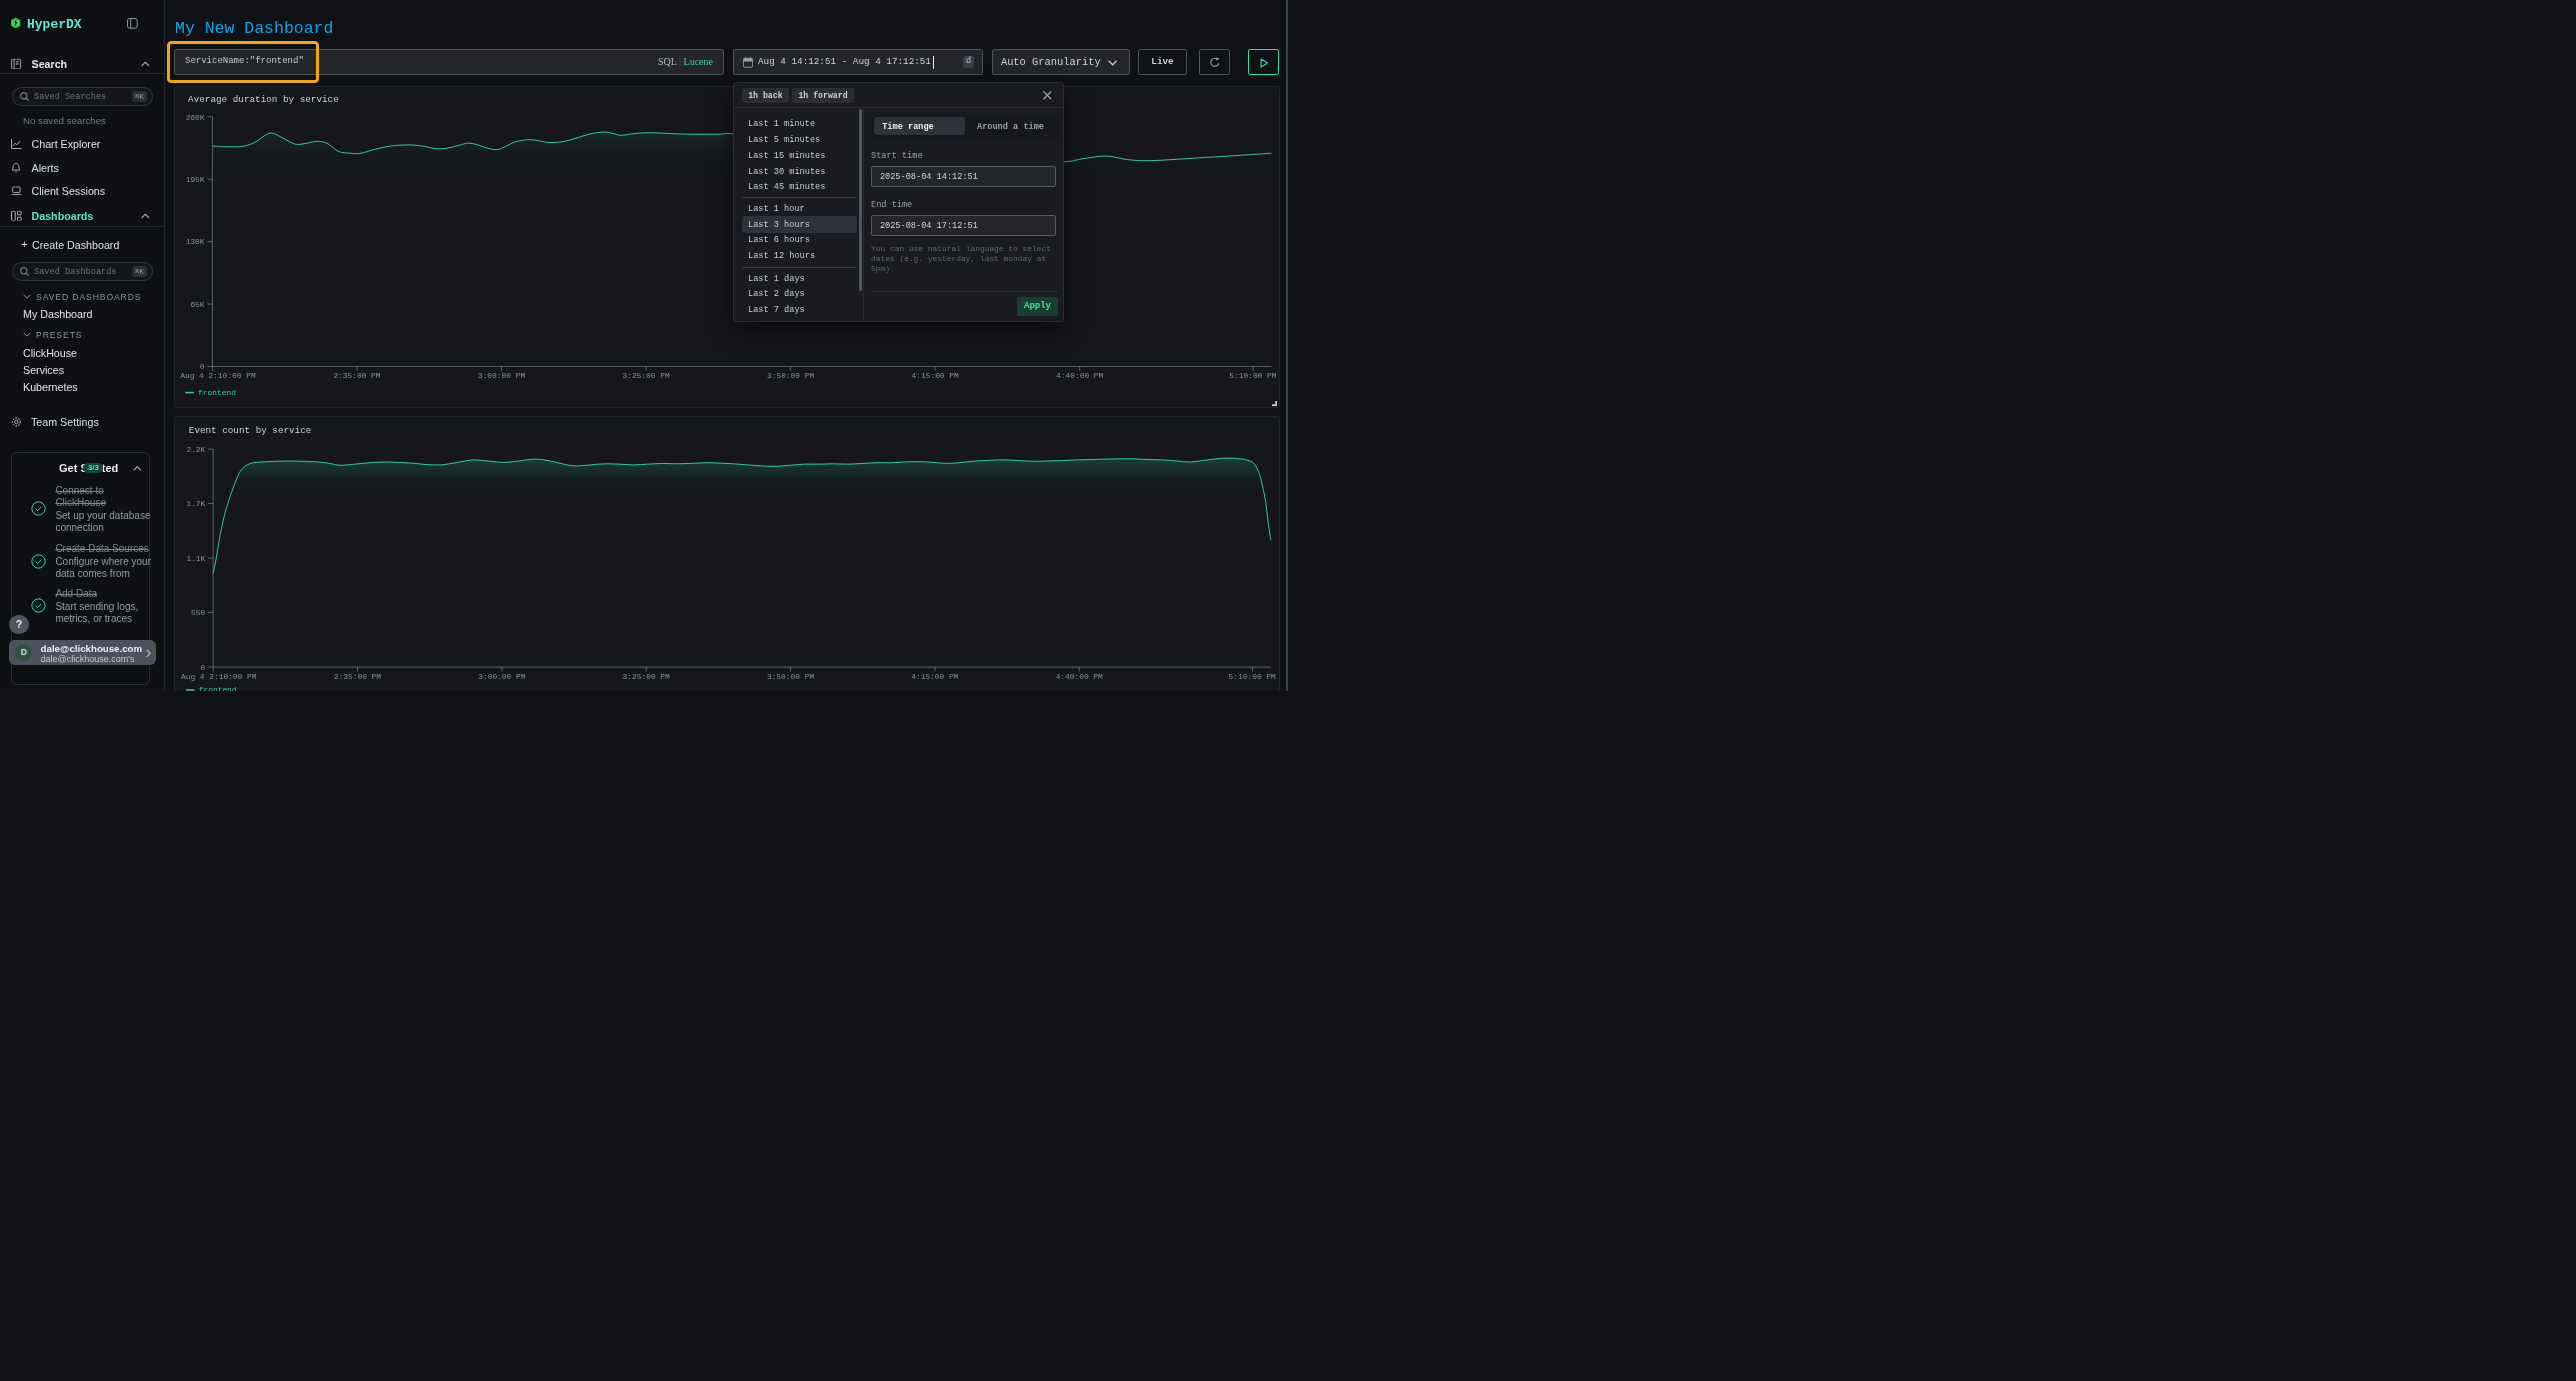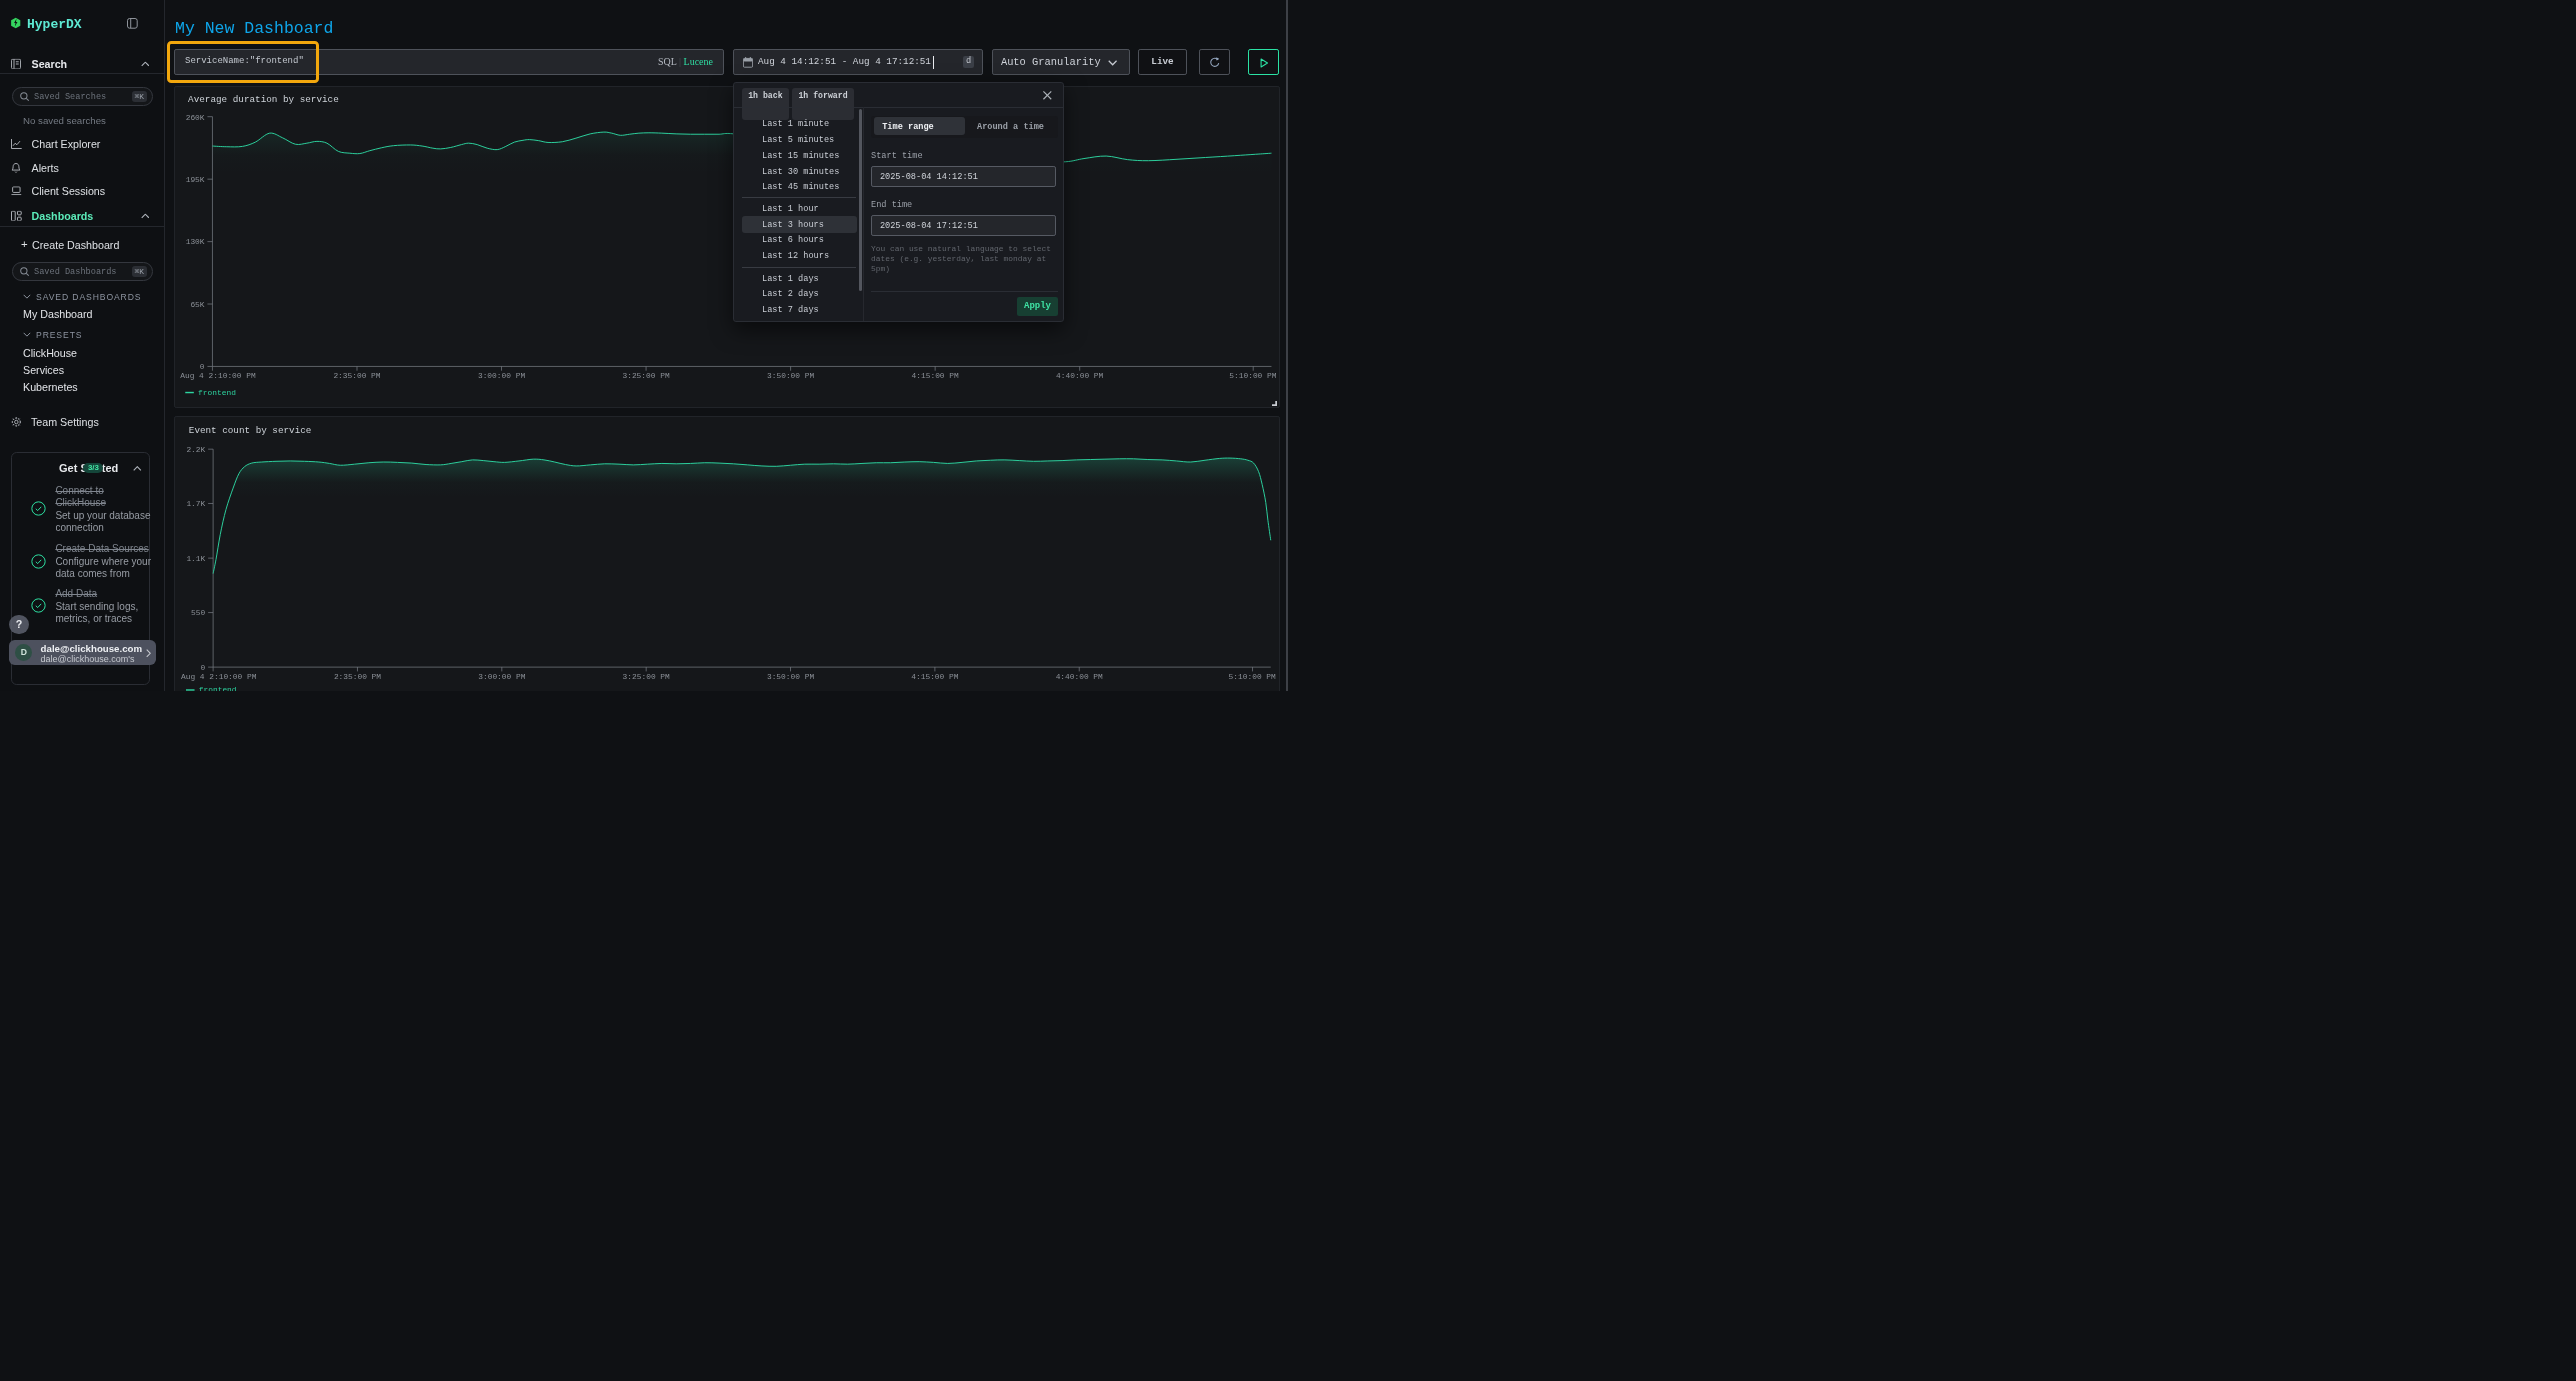--- a/index.html
+++ b/index.html
@@ -43,22 +43,22 @@
   #livebtn { left:1138px; width:49px; background:#101114; }
   #livebtn .ltext { position:absolute; left:50%; transform:translateX(-50%); top:6.4px; font-family:"Liberation Mono",monospace; font-weight:bold; font-size:9.3px; color:#c9cdd4; }
   #refbtn { left:1199px; width:31px; background:#101114; }
   #playbtn { left:1248px; width:31px; background:#101114; border-color:#2be3a5; }
   
   .card { position:absolute; left:174px; width:1106px; background:#15171a; border:0.7px solid #212429; border-radius:2.1px; }
   #card1 { top:86px; height:322px; }
   #card2 { top:416px; height:303px; }
   
   #panel { position:absolute; left:733px; top:82px; width:331px; height:240px; background:#191b20; border:0.7px solid #2a2d34; border-radius:2.9px; z-index:40; box-shadow:0 7.2px 21.5px rgba(0,0,0,.55); overflow:hidden; }
-  .chip { position:absolute; top:5.4px; height:32px; background:#2b2d33; border-radius:2.9px; font-family:"Liberation Mono",monospace; font-weight:bold; font-size:8.2px; color:#ced2d8; text-align:center; line-height:15px; }
-  .pitem { position:absolute; left:14px; font-family:"Liberation Mono",monospace; font-size:8.6px; color:#c9cdd4; white-space:nowrap;padding-left:14px; }
+  .chip { position:absolute; top:5.4px; height:15px; background:#2b2d33; border-radius:2.9px; font-family:"Liberation Mono",monospace; font-weight:bold; font-size:8.2px; color:#ced2d8; text-align:center; line-height:15px; }
+  .pitem { position:absolute; left:0; font-family:"Liberation Mono",monospace; font-size:8.6px; color:#c9cdd4; white-space:nowrap;padding-left:14px; }
   .pdiv { position:absolute; left:7.9px; width:114px; height:0.7px; background:#383b42; }
   .plabel { position:absolute; left:137px; font-family:"Liberation Mono",monospace; font-size:8.6px; color:#9ca1a9; }
   .pinput { position:absolute; left:137px; width:185px; height:21px; background:#24262b; border:0.7px solid #565a63; border-radius:2.1px; }
   .pinput span { position:absolute; left:7.9px; top:5px; font-family:"Liberation Mono",monospace; font-size:8.6px; color:#cfd3d9; }
   #scrollstrip { position:absolute; right:0; top:0; width:2.1px; height:691px; background:#3d4046; z-index:50; }
 </style>
 </head>
 <body>
 <div id="sidebar">
 

